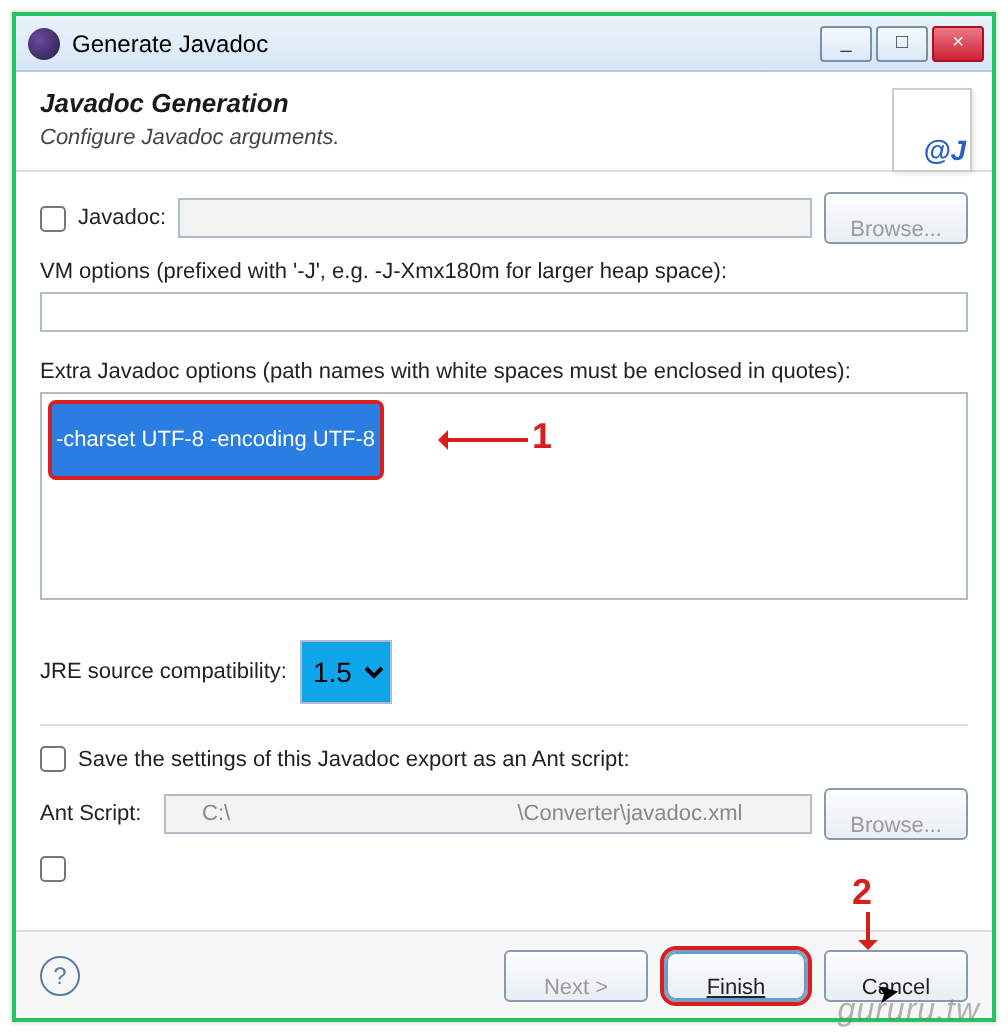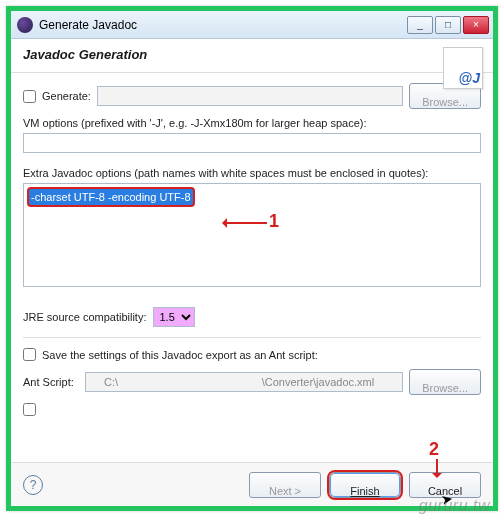--- a/index.html
+++ b/index.html
@@ -1,45 +1,45 @@
 <!DOCTYPE html>
 <html><head>
 <meta charset="utf-8">
 <style>
   * { box-sizing: border-box; margin: 0; padding: 0; font-family: "Segoe UI", Tahoma, sans-serif; }
   body { background: #fff; width: 504px; height: 517px; position: relative; }
-  .frame { position: absolute; left: 6px; top: 6px; width: 492px; height: 505px; border: 5px solid #22c55e; background: #fff; box-shadow: 0 0 3px rgba(0,0,0,.2); }
+  .frame { position: absolute; left: 6px; top: 6px; width: 492px; height: 505px; border: 2px solid #22c55e; background: #fff; box-shadow: 0 0 3px rgba(0,0,0,.2); }
   .titlebar { height: 28px; background: linear-gradient(#eaf3fb,#d6e6f5); display: flex; align-items: center; padding: 0 4px 0 6px; border-bottom: 1px solid #b8c8d8; }
   .titlebar .app-icon { width: 16px; height: 16px; border-radius: 50%; background: radial-gradient(circle at 35% 35%, #6a4aa0 0%, #3a2a60 70%); margin-right: 6px; }
   .titlebar .title { font-size: 12px; color: #000; flex: 1; }
   .win-btns { display: flex; gap: 2px; }
   .win-btn { width: 26px; height: 18px; border: 1px solid #7a90a8; border-radius: 2px; background: linear-gradient(#f5faff,#dce8f4); font-size: 10px; display: flex; align-items: center; justify-content: center; color: #2a3a50; }
   .win-btn.close { background: linear-gradient(#e78,#c23); color: #fff; border-color: #a12; }
   .header { padding: 8px 12px 10px 12px; background: #fff; position: relative; border-bottom: 1px solid #ddd; font-style: italic; }
   .header h1 { font-size: 13px; font-weight: 600; color: #1a1a1a; }
   .header .sub { font-size: 11px; color: #444; margin-top: 4px; }
   .doc-icon { position: absolute; right: 10px; top: 8px; width: 40px; height: 42px; border: 1px solid #ccc; background: #fff; box-shadow: 1px 1px 2px rgba(0,0,0,.1); }
   .doc-icon::after { content: "@J"; position: absolute; right: 2px; bottom: 2px; font-size: 14px; font-weight: bold; color: #2a60c0; }
   .body { padding: 10px 12px; font-size: 11px; color: #222; }
   .row { display: flex; align-items: center; gap: 6px; margin-bottom: 8px; }
   .cb { width: 13px; height: 13px; }
   .txt { flex: 1; height: 20px; border: 1px solid #aebccc; background: #fff; padding: 0 18px; font-size: 11px; }
   .txt.dis { background: #f3f3f3; color: #888; }
   .btn { height: 22px; padding: 12px 12px; border: 1px solid #8a9aae; border-radius: 3px; background: linear-gradient(#fdfdfd,#e8eef4); font-size: 11px; color: #222; }
   .btn.dis { color: #9a9a9a; }
   .lbl { display: block; margin: 4px 0 4px 0; }
-  .hl { display: inline-block; background: #2a7de1; color: #fff; padding: 1px 2px; border: 2px solid #d62020; border-radius: 4px; line-height: 14px; }
+  .hl { display: inline-block; background: #2a7de1; color: #fff; padding: 11px 2px; border: 2px solid #d62020; border-radius: 4px; line-height: 14px; }
   .ann { position: absolute; color: #d62020; font-size: 18px; font-weight: bold; pointer-events: none; }
   .ann1 { left: 258px; top: 200px; }
   .ann2 { left: 418px; top: 428px; }
   .arrow-h { position: absolute; left: 212px; top: 211px; width: 44px; height: 2px; background: #d62020; }
   .arrow-h::before { content:""; position:absolute; left:-6px; top:-4px; border:5px solid transparent; border-right-color:#d62020; }
   .arrow-v { position: absolute; left: 425px; top: 448px; width: 2px; height: 18px; background: #d62020; }
   .arrow-v::after { content:""; position:absolute; left:-4px; bottom:-6px; border:5px solid transparent; border-top-color:#d62020; }
-  .sel { height: 20px; border: 1px solid #aebccc; background: #f0abfc; font-size: 11px; padding: 0 2px; }
+  .sel { height: 32px; border: 1px solid #aebccc; background: #0ea5e9; font-size: 14px; padding: 0 2px; }
   .sep { border-top: 1px solid #ddd; margin: 10px 0; }
   .footer { position: absolute; left: 0; right: 0; bottom: 0; height: 44px; border-top: 1px solid #ddd; display: flex; align-items: center; padding: 0 12px; gap: 8px; background: #f7f7f7; }
   .help { width: 20px; height: 20px; border: 1.5px solid #5a7ca0; border-radius: 50%; display:flex; align-items:center; justify-content:center; font-size:12px; color:#5a7ca0; }
   .spacer { flex: 1; }
   .btn.main { min-width: 72px; }
   .btn.focus { outline: 2px solid #d62020; outline-offset: 0; border-radius: 6px; box-shadow: 0 0 0 1px #5a9ee8 inset; text-decoration: underline; }
   .cursor { position: absolute; left: 430px; top: 480px; font-size: 14px; transform: rotate(-10deg); }
   .watermark { position: absolute; right: 14px; bottom: 2px; font-size: 16px; color: rgba(120,120,120,.55); font-style: italic; letter-spacing: .5px; }
   .ext-opts-box { border:1px solid #aebccc; height:104px; padding:3px; background:#fff; position:relative; overflow:hidden; }
 </style>
@@ -53,28 +53,29 @@
     <div class="title">Generate Javadoc</div>
     <div class="win-btns">
       <div class="win-btn">_</div>
       <div class="win-btn">□</div>
       <div class="win-btn close">×</div>
     </div>
   </div>
 
   <div class="header">
     <h1>Javadoc Generation</h1>
+    <div class="sub">Configure Javadoc arguments.</div>
     <div class="doc-icon"></div>
   </div>
 
   <div class="body">
 
     <div class="row">
       <input type="checkbox" class="cb" style="">
-      <span>Generate:</span>
+      <span>Javadoc:</span>
       <input class="txt dis" disabled="" value="" style="">
       <button class="btn dis">Browse...</button>
     </div>
 
     <label class="lbl">VM options (prefixed with '-J', e.g. -J-Xmx180m for larger heap space):</label>
     <input class="txt" style="width: 100%; margin-bottom: 10px;" value="">
 
     <label class="lbl">Extra Javadoc options (path names with white spaces must be enclosed in quotes):</label>
     <div class="ext-opts-box">
       <span class="hl">-charset UTF-8 -encoding UTF-8</span>

